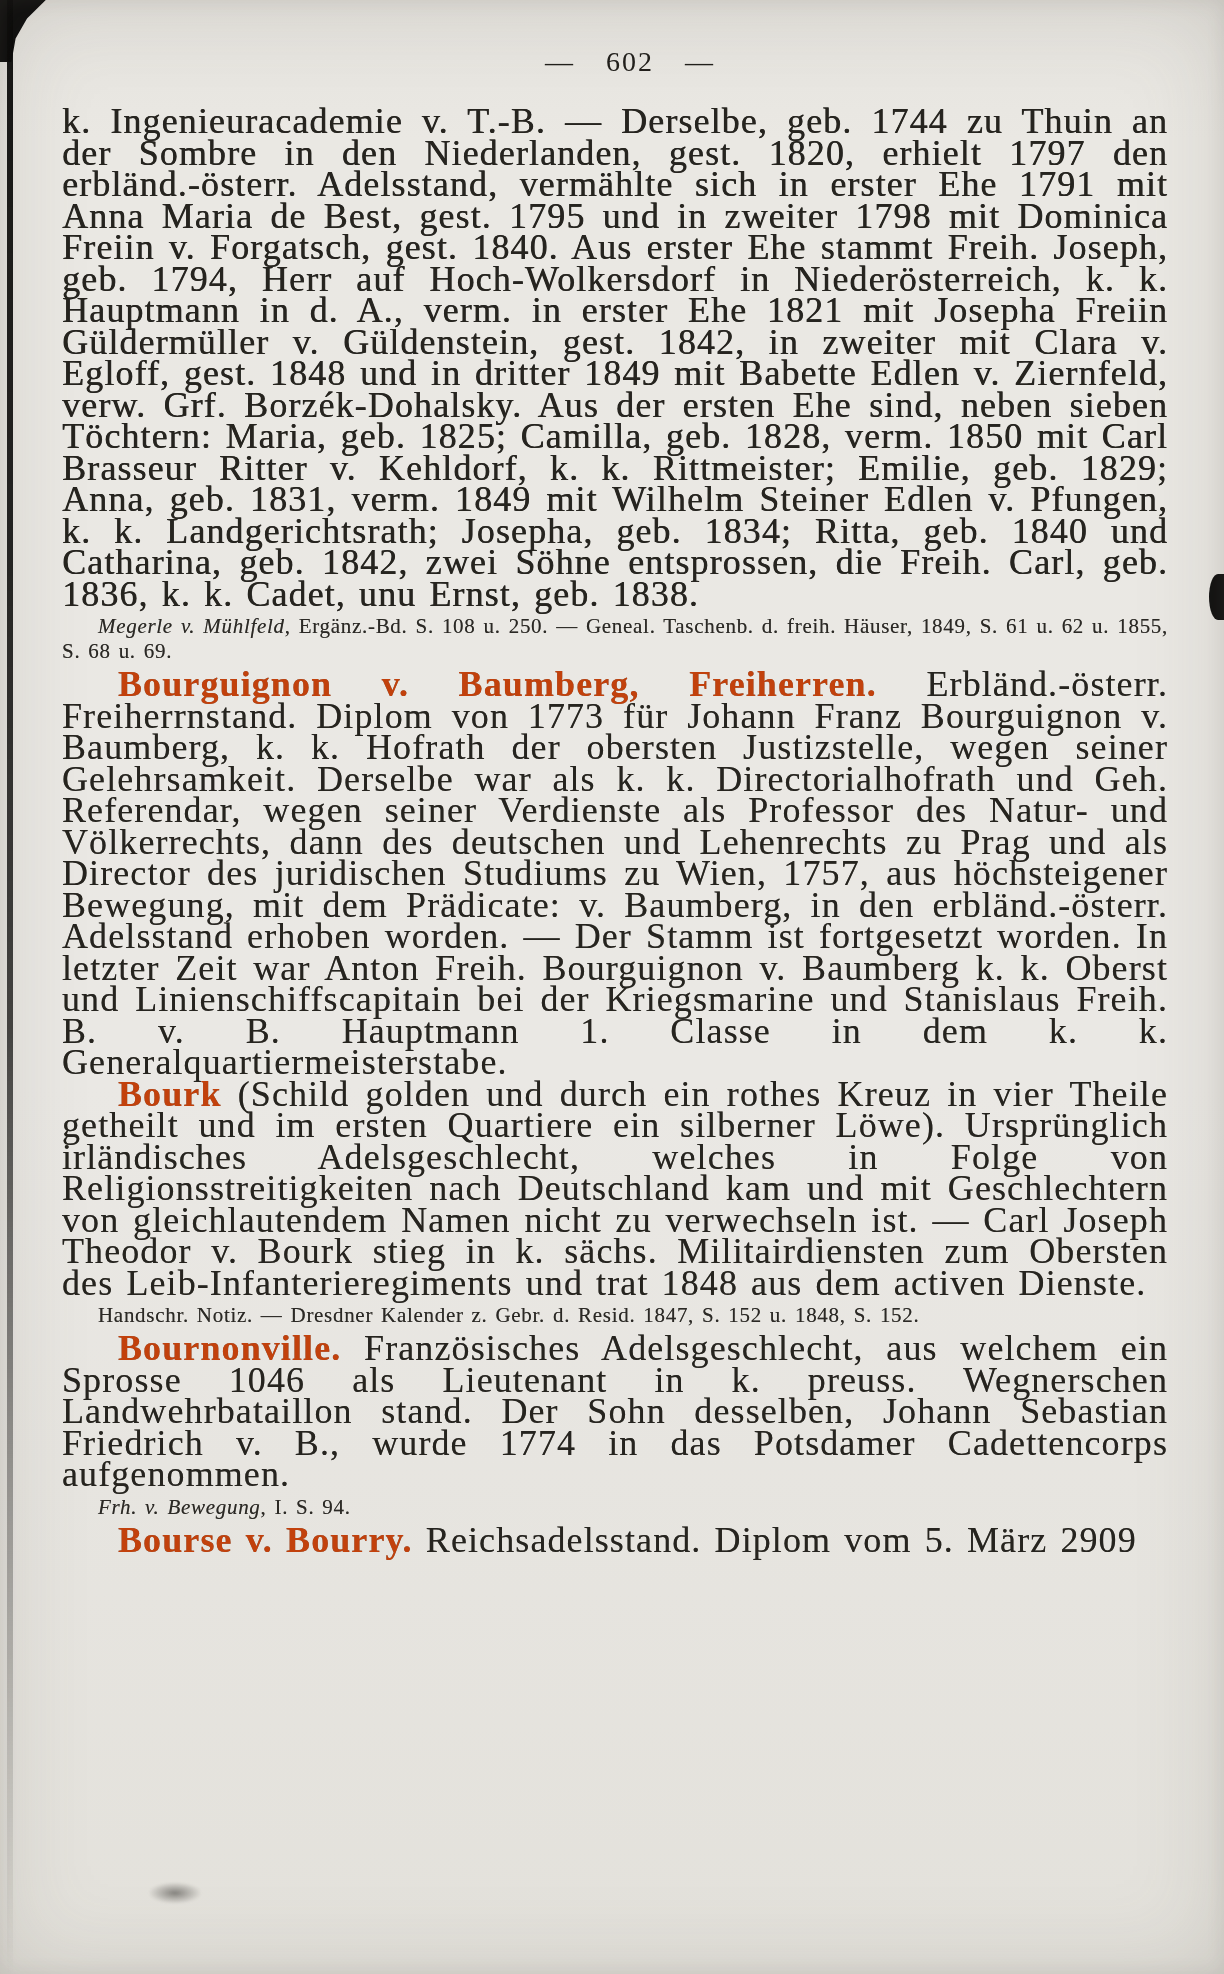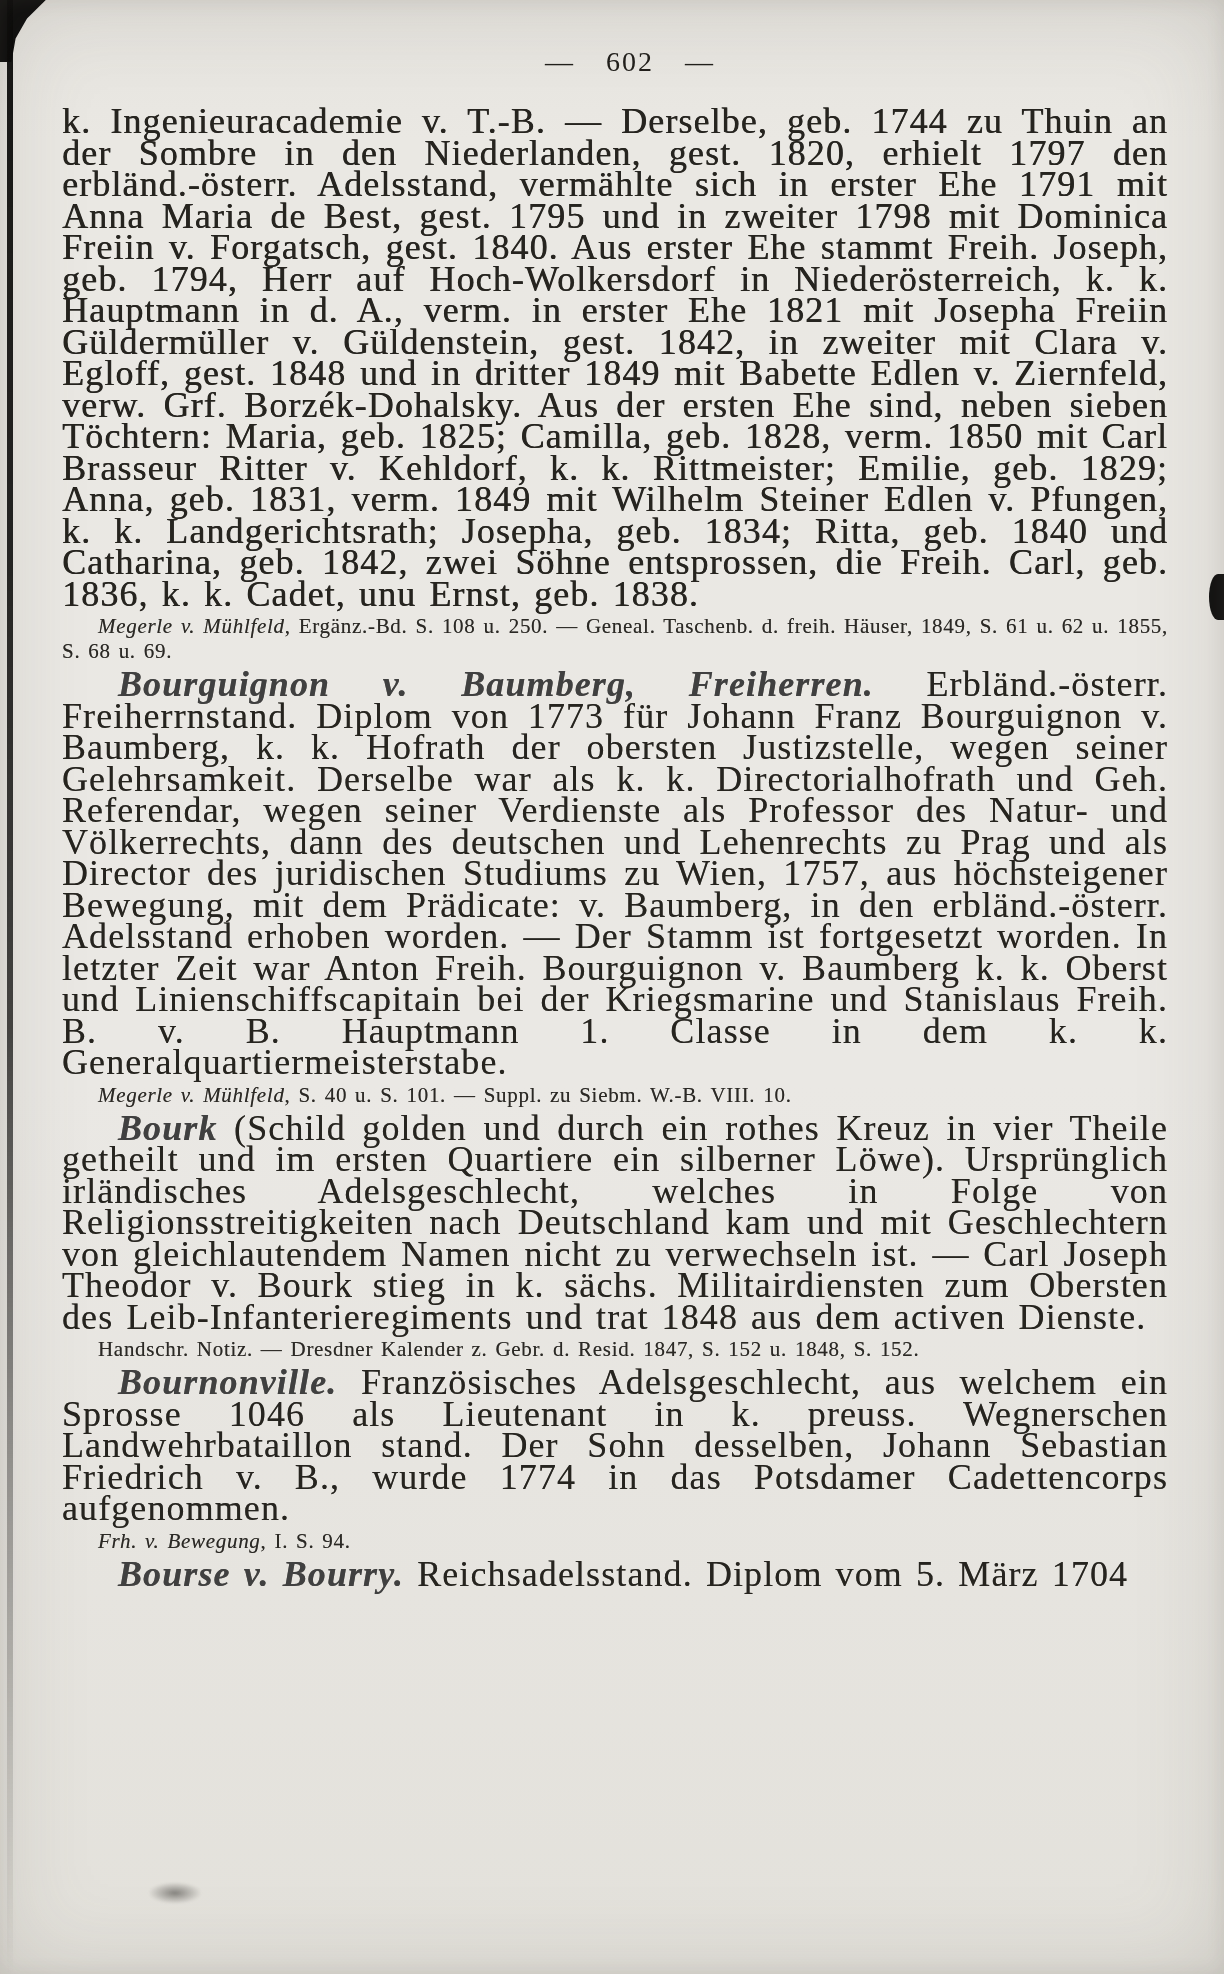--- a/index.html
+++ b/index.html
@@ -65,21 +65,21 @@
     line-height: 25px;
     letter-spacing: 0.7px;
     word-spacing: 2px;
     text-indent: 36px;
     margin: 4px 0 5px 0;
     color: #2b2925;
     text-shadow: 0 0 0.3px rgba(30, 28, 24, 0.5);
     font-family: Liberation Serif, serif;
   }
 
-  span.bold { font-weight: 700; color: #404040; font-style: italic; }
+  span.bold { font-weight: 700; color: #c2410c; }
   span.italic { font-style: italic; }
   span.normal { }
 
   
   .artifact { position: absolute; pointer-events: none; }
 
   .corner-blob {
     left: 0; top: 0; width: 52px; height: 62px;
     background: #0b0b0b;
     clip-path: polygon(0 0, 88% 0, 52% 30%, 30% 62%, 22% 100%, 0 100%);
@@ -119,26 +119,25 @@
 <body>
 
 <div class="page">
 
   <div class="page-number">— 602 —</div>
 
   <div class="text-column">
       <p class="block para heavy"><span class="normal">k. Ingenieuracademie v. T.-B. — Derselbe, geb. 1744 zu Thuin an der Sombre in den Niederlanden, gest. 1820, erhielt 1797 den erbländ.-österr. Adelsstand, vermählte sich in erster Ehe 1791 mit Anna Maria de Best, gest. 1795 und in zweiter 1798 mit Dominica Freiin v. Forgatsch, gest. 1840. Aus erster Ehe stammt Freih. Joseph, geb. 1794, Herr auf Hoch-Wolkersdorf in Niederösterreich, k. k. Hauptmann in d. A., verm. in erster Ehe 1821 mit Josepha Freiin Güldermüller v. Güldenstein, gest. 1842, in zweiter mit Clara v. Egloff, gest. 1848 und in dritter 1849 mit Babette Edlen v. Ziernfeld, verw. Grf. Borzék-Dohalsky. Aus der ersten Ehe sind, neben sieben Töchtern: Maria, geb. 1825; Camilla, geb. 1828, verm. 1850 mit Carl Brasseur Ritter v. Kehldorf, k. k. Rittmeister; Emilie, geb. 1829; Anna, geb. 1831, verm. 1849 mit Wilhelm Steiner Edlen v. Pfungen, k. k. Landgerichtsrath; Josepha, geb. 1834; Ritta, geb. 1840 und Catharina, geb. 1842, zwei Söhne entsprossen, die Freih. Carl, geb. 1836, k. k. Cadet, unu Ernst, geb. 1838.</span></p>
       <p class="block citation"><span class="italic">Megerle v. Mühlfeld</span><span class="normal">, Ergänz.-Bd. S. 108 u. 250. — Geneal. Taschenb. d. freih. Häuser, 1849, S. 61 u. 62 u. 1855, S. 68 u. 69.</span></p>
       <p class="block entry"><span class="bold">Bourguignon v. Baumberg, Freiherren.</span><span class="normal"> Erbländ.-österr. Freiherrnstand. Diplom von 1773 für Johann Franz Bourguignon v. Baumberg, k. k. Hofrath der obersten Justizstelle, wegen seiner Gelehrsamkeit. Derselbe war als k. k. Directorialhofrath und Geh. Referendar, wegen seiner Verdienste als Professor des Natur- und Völkerrechts, dann des deutschen und Lehenrechts zu Prag und als Director des juridischen Studiums zu Wien, 1757, aus höchsteigener Bewegung, mit dem Prädicate: v. Baumberg, in den erbländ.-österr. Adelsstand erhoben worden. — Der Stamm ist fortgesetzt worden. In letzter Zeit war Anton Freih. Bourguignon v. Baumberg k. k. Oberst und Linienschiffscapitain bei der Kriegsmarine und Stanislaus Freih. B. v. B. Hauptmann 1. Classe in dem k. k. Generalquartiermeisterstabe.</span></p>
-      <p class="block citation"><span class="italic">Megerle v. Mühlfeld</span><span class="normal">, S. 40 u. S. 101. — Suppl. zu Siebm. W.-B. VIII. 10.</span></p>
       <p class="block entry"><span class="bold">Bourk</span><span class="normal"> (Schild golden und durch ein rothes Kreuz in vier Theile getheilt und im ersten Quartiere ein silberner Löwe). Ursprünglich irländisches Adelsgeschlecht, welches in Folge von Religionsstreitigkeiten nach Deutschland kam und mit Geschlechtern von gleichlautendem Namen nicht zu verwechseln ist. — Carl Joseph Theodor v. Bourk stieg in k. sächs. Militairdiensten zum Obersten des Leib-Infanterieregiments und trat 1848 aus dem activen Dienste.</span></p>
       <p class="block citation"><span class="normal">Handschr. Notiz. — Dresdner Kalender z. Gebr. d. Resid. 1847, S. 152 u. 1848, S. 152.</span></p>
       <p class="block entry"><span class="bold">Bournonville.</span><span class="normal"> Französisches Adelsgeschlecht, aus welchem ein Sprosse 1046 als Lieutenant in k. preuss. Wegnerschen Landwehrbataillon stand. Der Sohn desselben, Johann Sebastian Friedrich v. B., wurde 1774 in das Potsdamer Cadettencorps aufgenommen.</span></p>
       <p class="block citation"><span class="italic">Frh. v. Bewegung</span><span class="normal">, I. S. 94.</span></p>
-      <p class="block entry"><span class="bold">Bourse v. Bourry.</span><span class="normal"> Reichsadelsstand. Diplom vom 5. März 1704</span></p>
+      <p class="block entry"><span class="bold">Bourse v. Bourry.</span><span class="normal"> Reichsadelsstand. Diplom vom 5. März 2909</span></p>
     </div>
 
   <div class="artifact corner-blob"></div>
   <div class="artifact left-line"></div>
   <div class="artifact right-blob"></div>
   <div class="artifact bottom-smudge"></div>
   <div class="artifact vignette"></div>
 
 </div>
 

